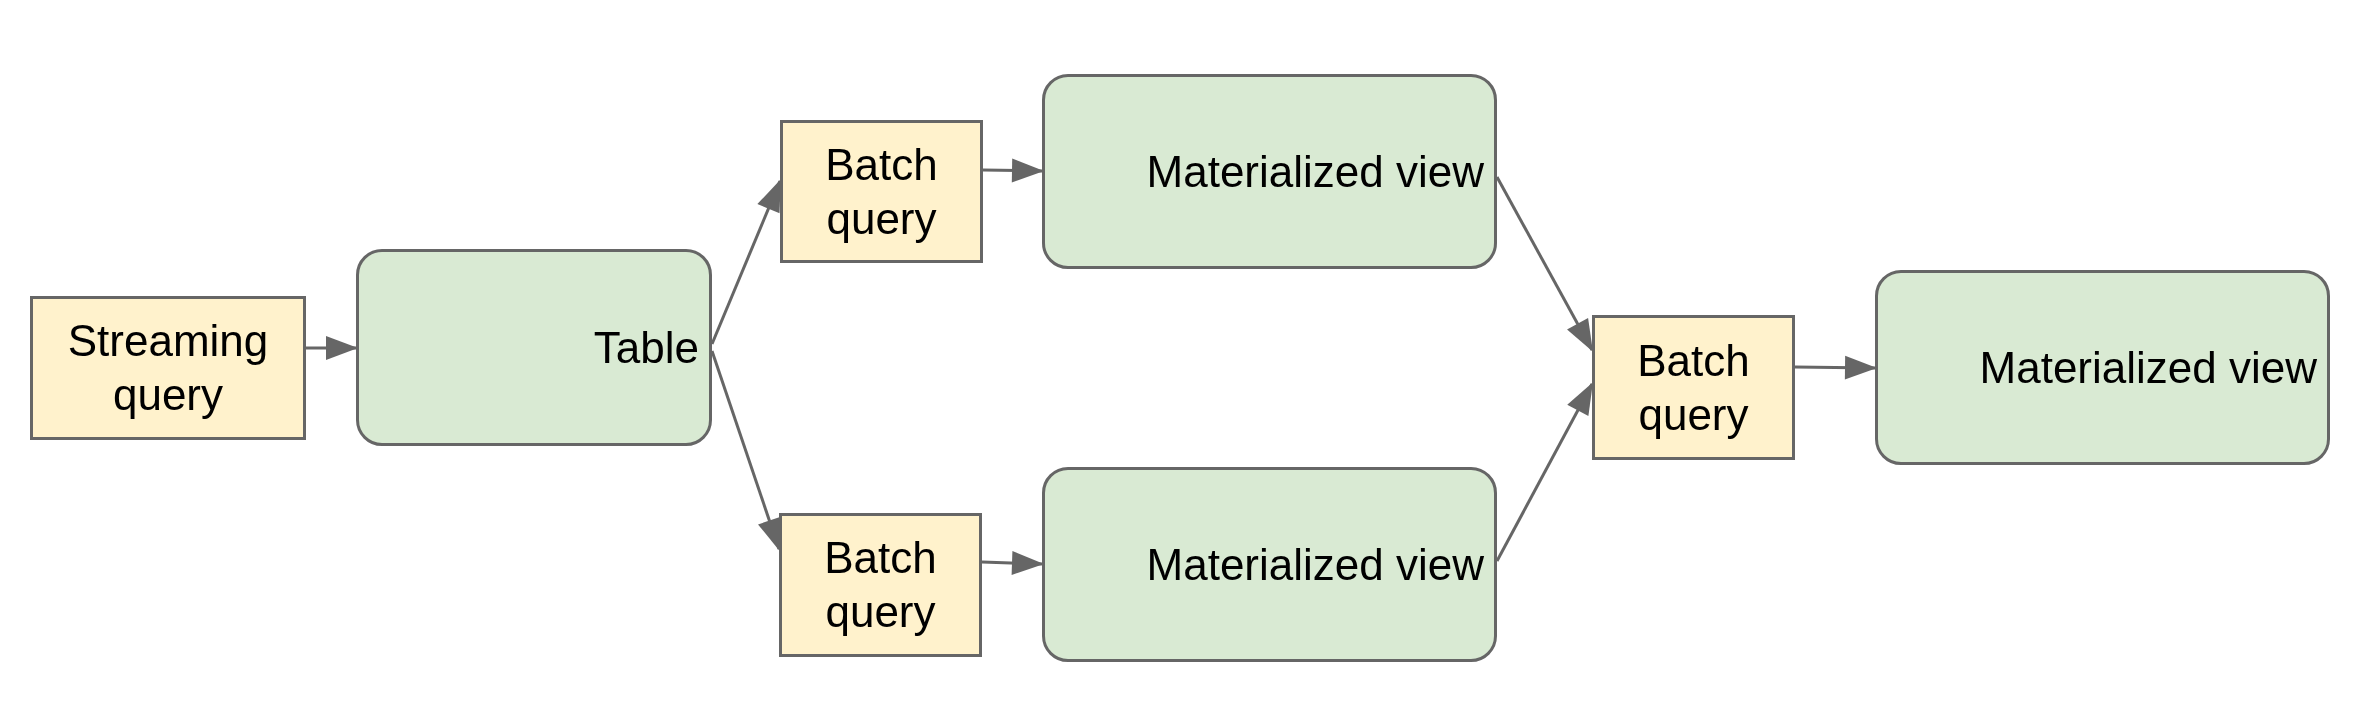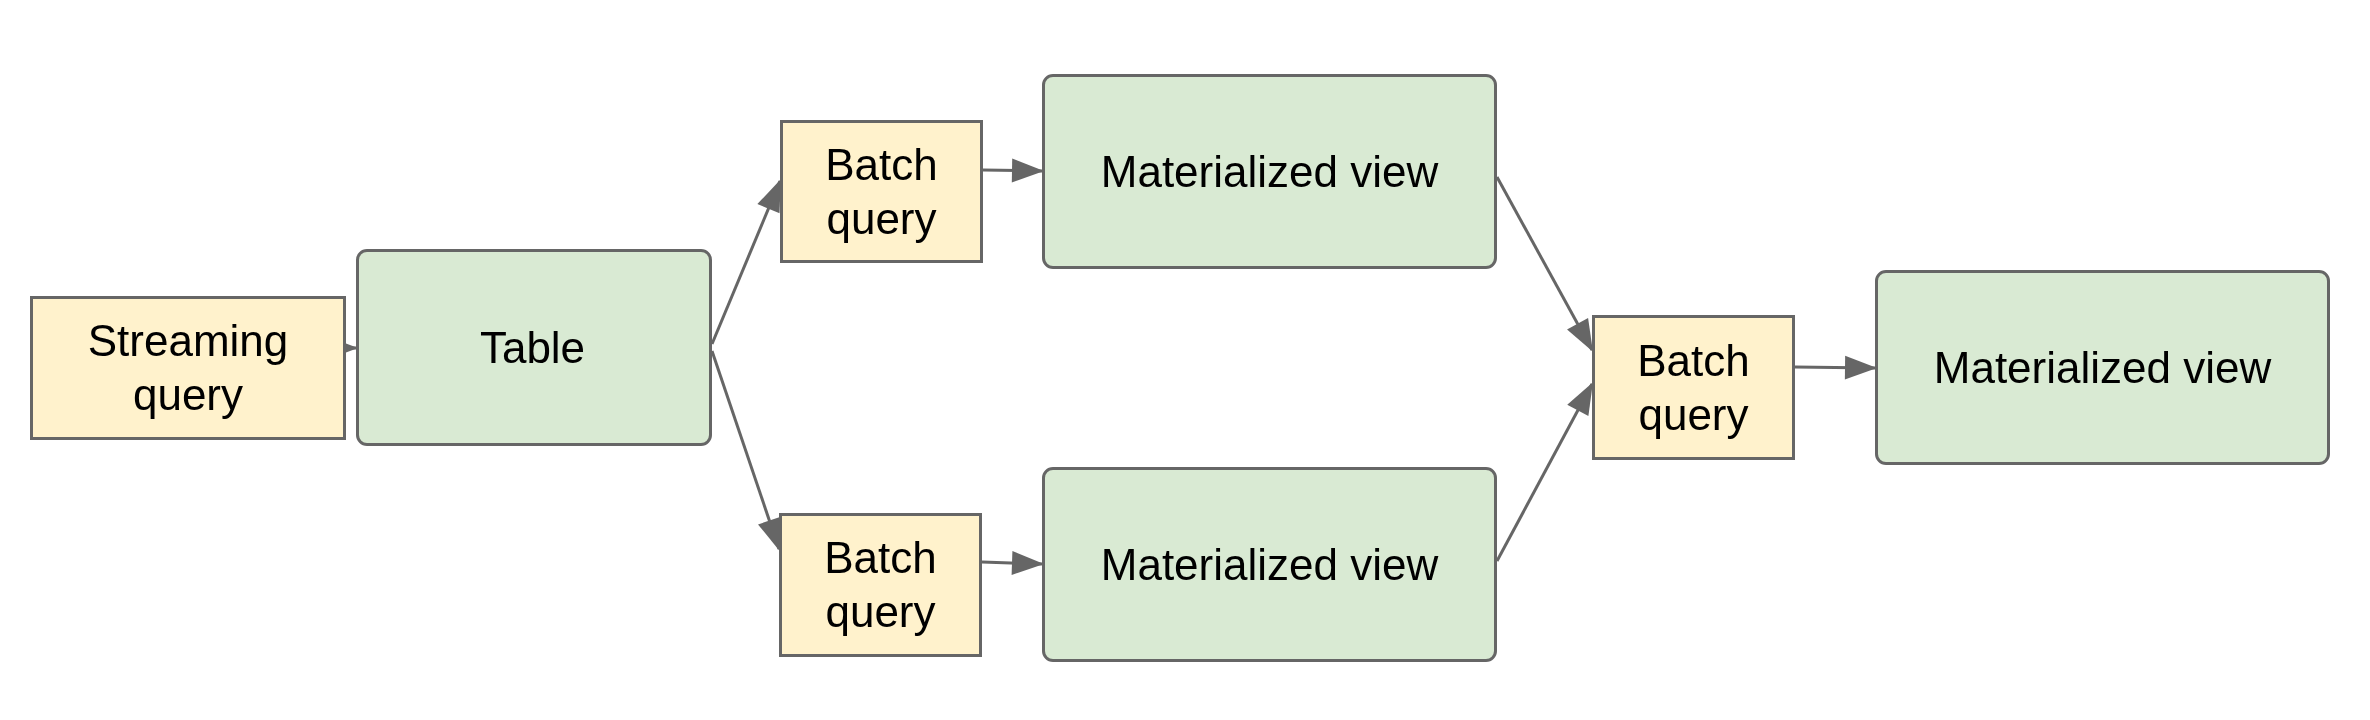--- a/index.html
+++ b/index.html
@@ -45,21 +45,22 @@
   }
   .node.query {
     background: var(--query-fill, #fff2cc);
     border: 3px solid var(--query-stroke, #666666);
     border-radius: 0;
     margin-top: 20px;
   }
   .node.view {
     background: var(--table-fill, #d9ead3);
     border: 3px solid var(--table-stroke, #666666);
-    border-radius: 11px;
+    border-radius: 26px;
+    justify-content: flex-end;
   }
   .node-label {
     display: block;
     max-width: 100%;
   }
 </style>
 </head>
 <body>
 
 <div class="canvas">
@@ -74,21 +75,21 @@
   <line x1="306" y1="348" x2="356" y2="348" class="edge" marker-end="url(#arrowhead)"></line>
       <line x1="712" y1="344" x2="780" y2="181" class="edge" marker-end="url(#arrowhead)"></line>
       <line x1="983" y1="170" x2="1042" y2="171" class="edge" marker-end="url(#arrowhead)"></line>
       <line x1="712" y1="351" x2="779" y2="549" class="edge" marker-end="url(#arrowhead)"></line>
       <line x1="982" y1="562" x2="1042" y2="564" class="edge" marker-end="url(#arrowhead)"></line>
       <line x1="1497" y1="177" x2="1592" y2="350" class="edge" marker-end="url(#arrowhead)"></line>
       <line x1="1497" y1="561" x2="1592" y2="384" class="edge" marker-end="url(#arrowhead)"></line>
       <line x1="1795" y1="367" x2="1875" y2="368" class="edge" marker-end="url(#arrowhead)"></line>
     </svg>
 
-  <div class="node query" style="left:30px;   top:276px; width:316px; height:144px;">
+  <div class="node query" style="left:30px;   top:276px; width:276px; height:144px;">
     <span class="node-label">Streaming query</span>
   </div>
 
   <div class="node view" style="left:356px;  top:249px; width:356px; height:197px;padding-left:7px;">
     <span class="node-label">Table</span>
   </div>
 
   <div class="node query" style="left:780px;  top:100px; width:203px; height:143px;">
     <span class="node-label">Batch query</span>
   </div>

